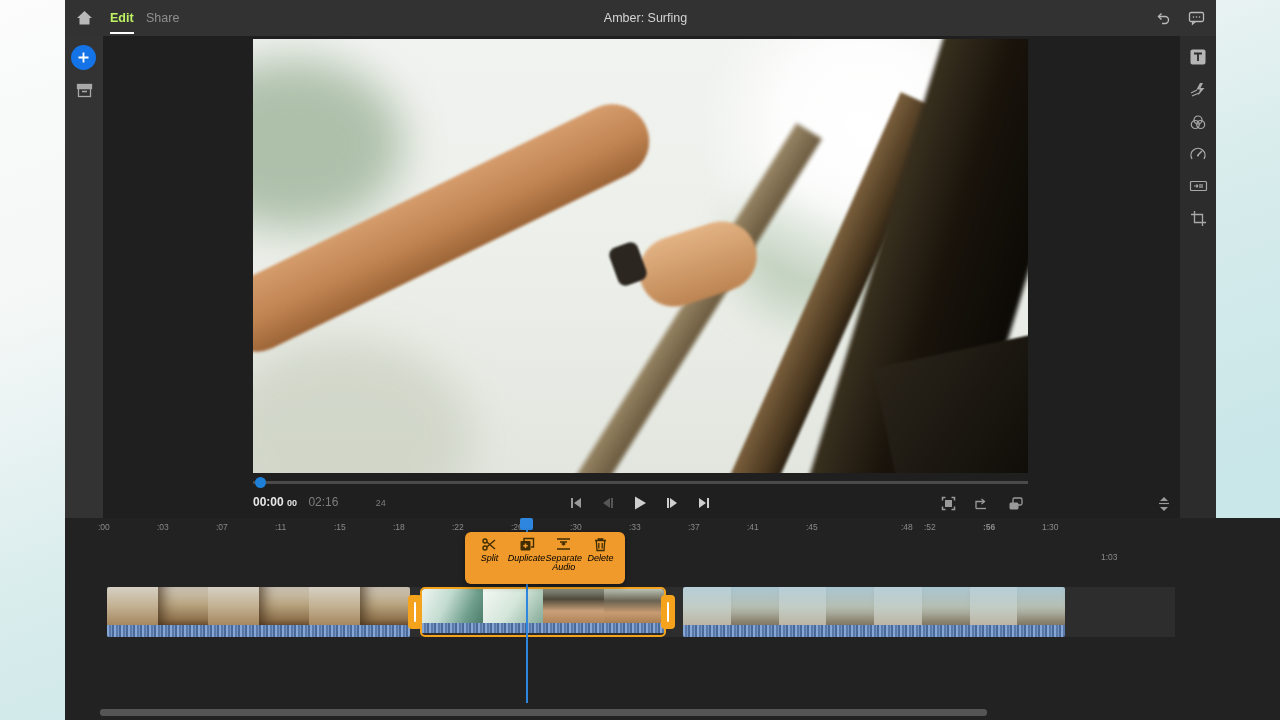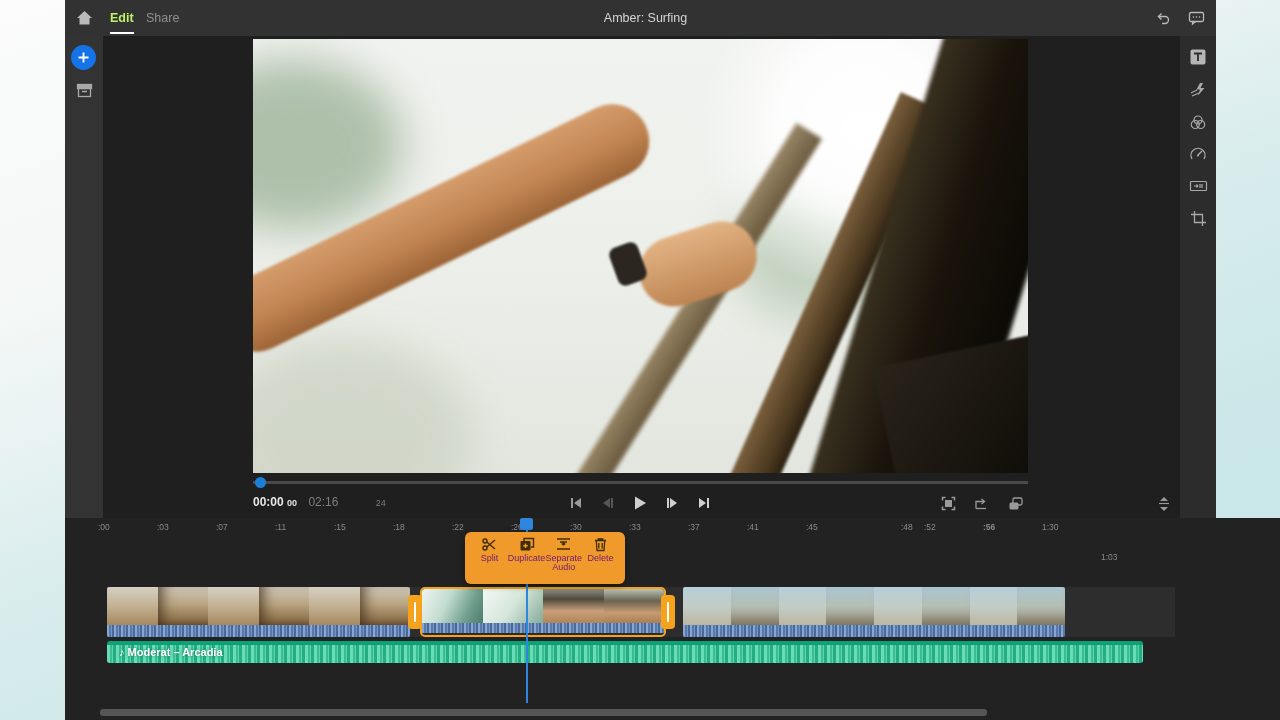--- a/index.html
+++ b/index.html
@@ -91,21 +91,21 @@
   .th-left { left:301px; } .th-right { left:554px; }
 
   .audio-clip { position:absolute; left:42px; top:123px; width:1036px; height:22px; background:#0fa077; border-radius:3px; overflow:hidden; cursor:pointer; }
   .audio-wave { position:absolute; inset:0; background:
       repeating-linear-gradient(90deg, rgba(111,224,184,0.95) 0 3px, rgba(111,224,184,0.45) 3px 5px, rgba(111,224,184,0.8) 5px 6px, rgba(111,224,184,0.2) 6px 9px);
       -webkit-mask:linear-gradient(180deg,transparent 0 20%,#000 20% 100%); mask:linear-gradient(180deg,transparent 0 20%,#000 20% 100%); }
   .audio-label { position:absolute; left:12px; top:0; height:22px; line-height:22px; font-size:11px; font-weight:bold; color:#ffffff; z-index:2; text-shadow:0 0 3px rgba(10,90,60,.6); }
 
   
   .ctx { position:absolute; left:400px; top:14px; width:160px; height:52px; background:#f09a2b; border-radius:6px; z-index:8; display:flex; padding:5px 6px 4px; box-shadow:0 2px 6px rgba(0,0,0,.4); }
-  .ctx-item { flex:1; display:flex; flex-direction:column; align-items:center; cursor:pointer; color:#701a75; }
+  .ctx-item { flex:1; display:flex; flex-direction:column; align-items:center; cursor:pointer; color:#000000;font-style:italic; }
   .ctx-item .lbl { font-size:9px; margin-top:2px; text-align:center; line-height:1.05; }
 
   .h-scroll { position:absolute; left:35px; top:191px; width:887px; height:7px; background:#555555; border-radius:3px; cursor:pointer; }
 
   svg { display:block; }
 </style>
 </head>
 <body>
 
 <div class="stage">
@@ -416,27 +416,20 @@
               <div></div>
               <div></div>
               <div></div>
               <div></div>
               <div></div>
             </div>
           <div class="wave-blue"></div>
         </div>
       </div>
 
-      <div class="audio-clip">
-        <div class="audio-wave"></div>
-        <div class="audio-label">
-          <span>♪</span>
-          <span>Moderat – Arcadia</span>
-        </div>
-      </div>
 
       <div class="ctx">
         <div class="ctx-item">
           <span>
             <svg width="17" height="15" viewBox="0 0 17 15" fill="none" stroke="#3f2c00" stroke-width="1.4">
                 <circle cx="4" cy="4" r="2"></circle>
                 <circle cx="4" cy="11" r="2"></circle>
                 <path d="M5.8 5 L14 12 M5.8 10 L14 3"></path>
               </svg>
           </span>

